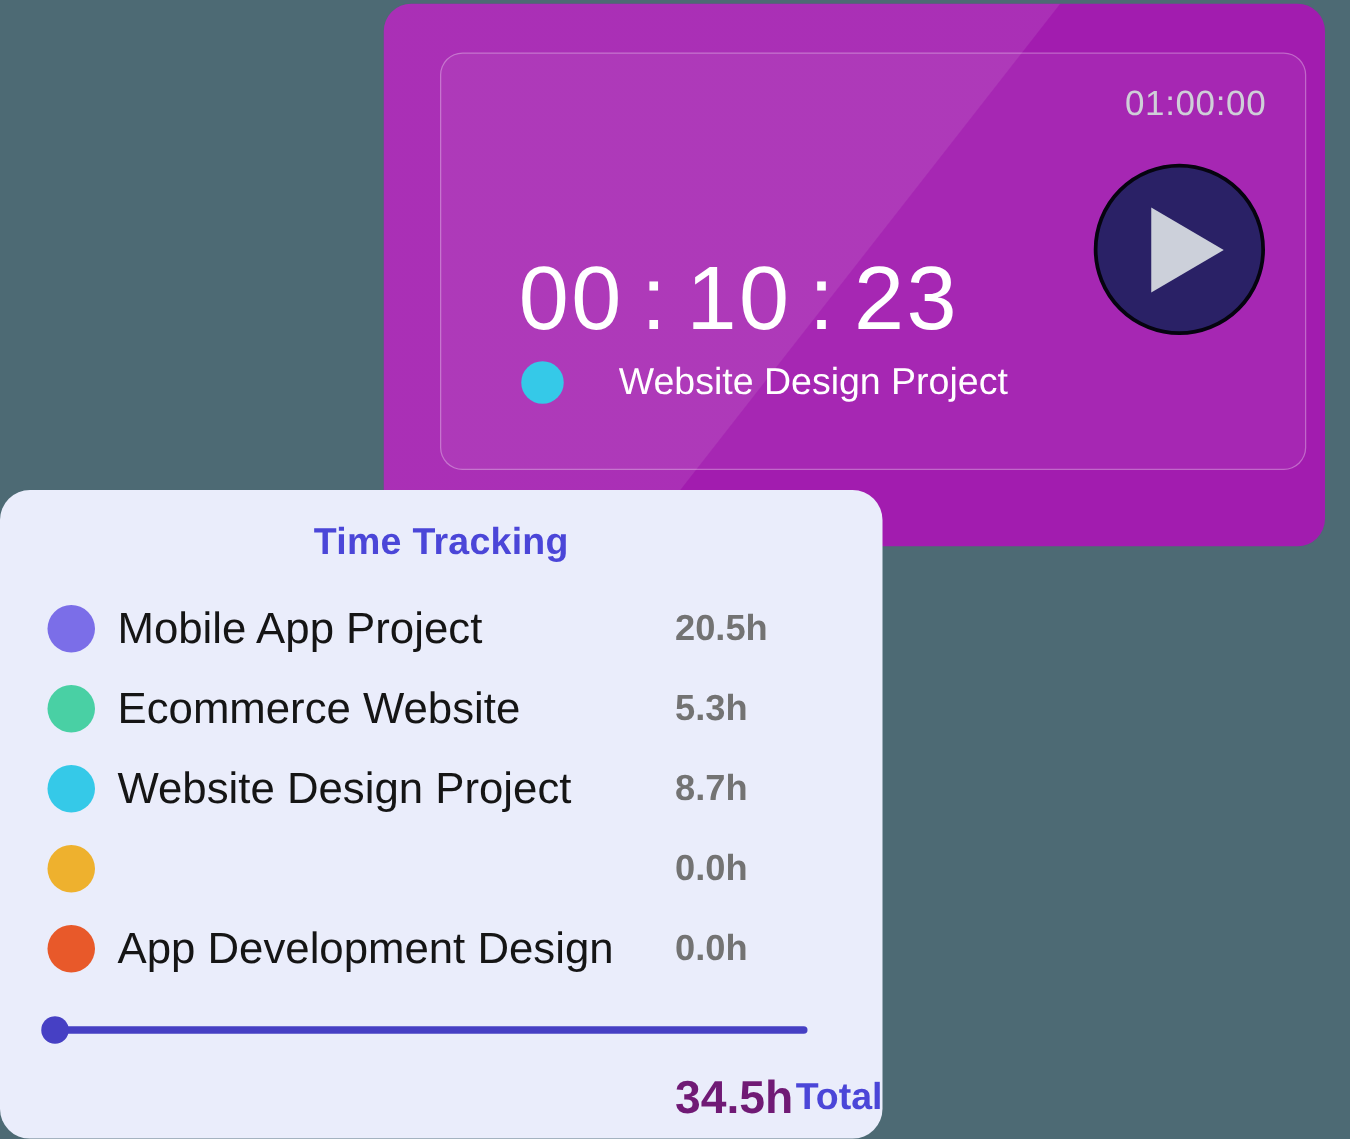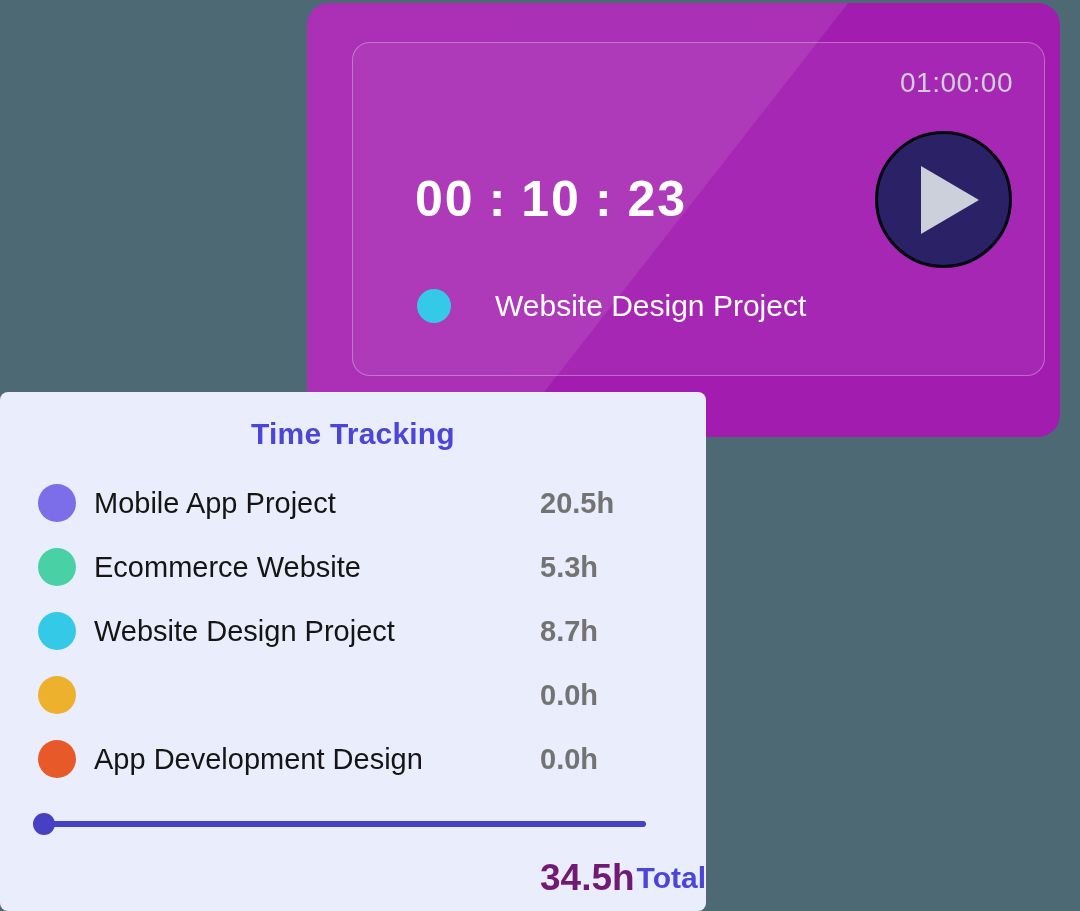--- a/index.html
+++ b/index.html
@@ -39,22 +39,22 @@
     position:absolute; right:31px; top:24px;
     font-size:28px; font-weight:300; letter-spacing:0.5px;
     color:#cfcfd8;
   }
   .tracking-label{
     position:absolute; left:64px; top:62px;
     font-size:44px; font-weight:300; letter-spacing:1px;
     color:#f4f3fb;
   }
   .timer-display{
-    position:absolute; left:62px; top:127px;
-    font-size:50px; font-weight:700; letter-spacing:2px;
+    position:absolute; left:62px; top:155px;
+    font-size:72px; font-weight:400; letter-spacing:2px;
     color:#ffffff; white-space:nowrap;
   }
   .timer-display .colon{ padding:0 14px; }
   .play-button{
     position:absolute; right:32px; top:88px;
     width:137px; height:137px; border-radius:50%;
     background:#2a2166;
     border:3px solid #05040f;
     display:flex; align-items:center; justify-content:center;
     cursor:pointer;
@@ -76,41 +76,41 @@
   .current-project .name{
     margin-left:44px;
     font-size:30px; font-weight:400; color:#ffffff;
   }
 
   
   .list-card{
     position:absolute; left:0; top:392px;
     width:706px; height:519px;
     background:#eaedfb;
-    border-radius:8px;
+    border-radius:24px;
   }
   .list-title{
     text-align:center;
     margin-top:25px;
     font-size:30px; font-weight:bold;
     color:#4b46d8; letter-spacing:0.2px;
   }
   .rows{ margin-top:20px; }
   .row{
     position:relative;
     display:flex; align-items:center;
     height:64px;
     padding-left:38px;
   }
   .row .dot{
     width:38px; height:38px; border-radius:50%; flex:none;
   }
   .row .label{
     margin-left:18px;
-    font-size:29px; color:#151515;
+    font-size:35px; color:#151515;
     white-space:nowrap;
     text-align:right;
   }
   .row .hours{
     position:absolute; left:540px;
     font-size:29px; font-weight:bold; color:#737373;
   }
 
   
   .slider{

